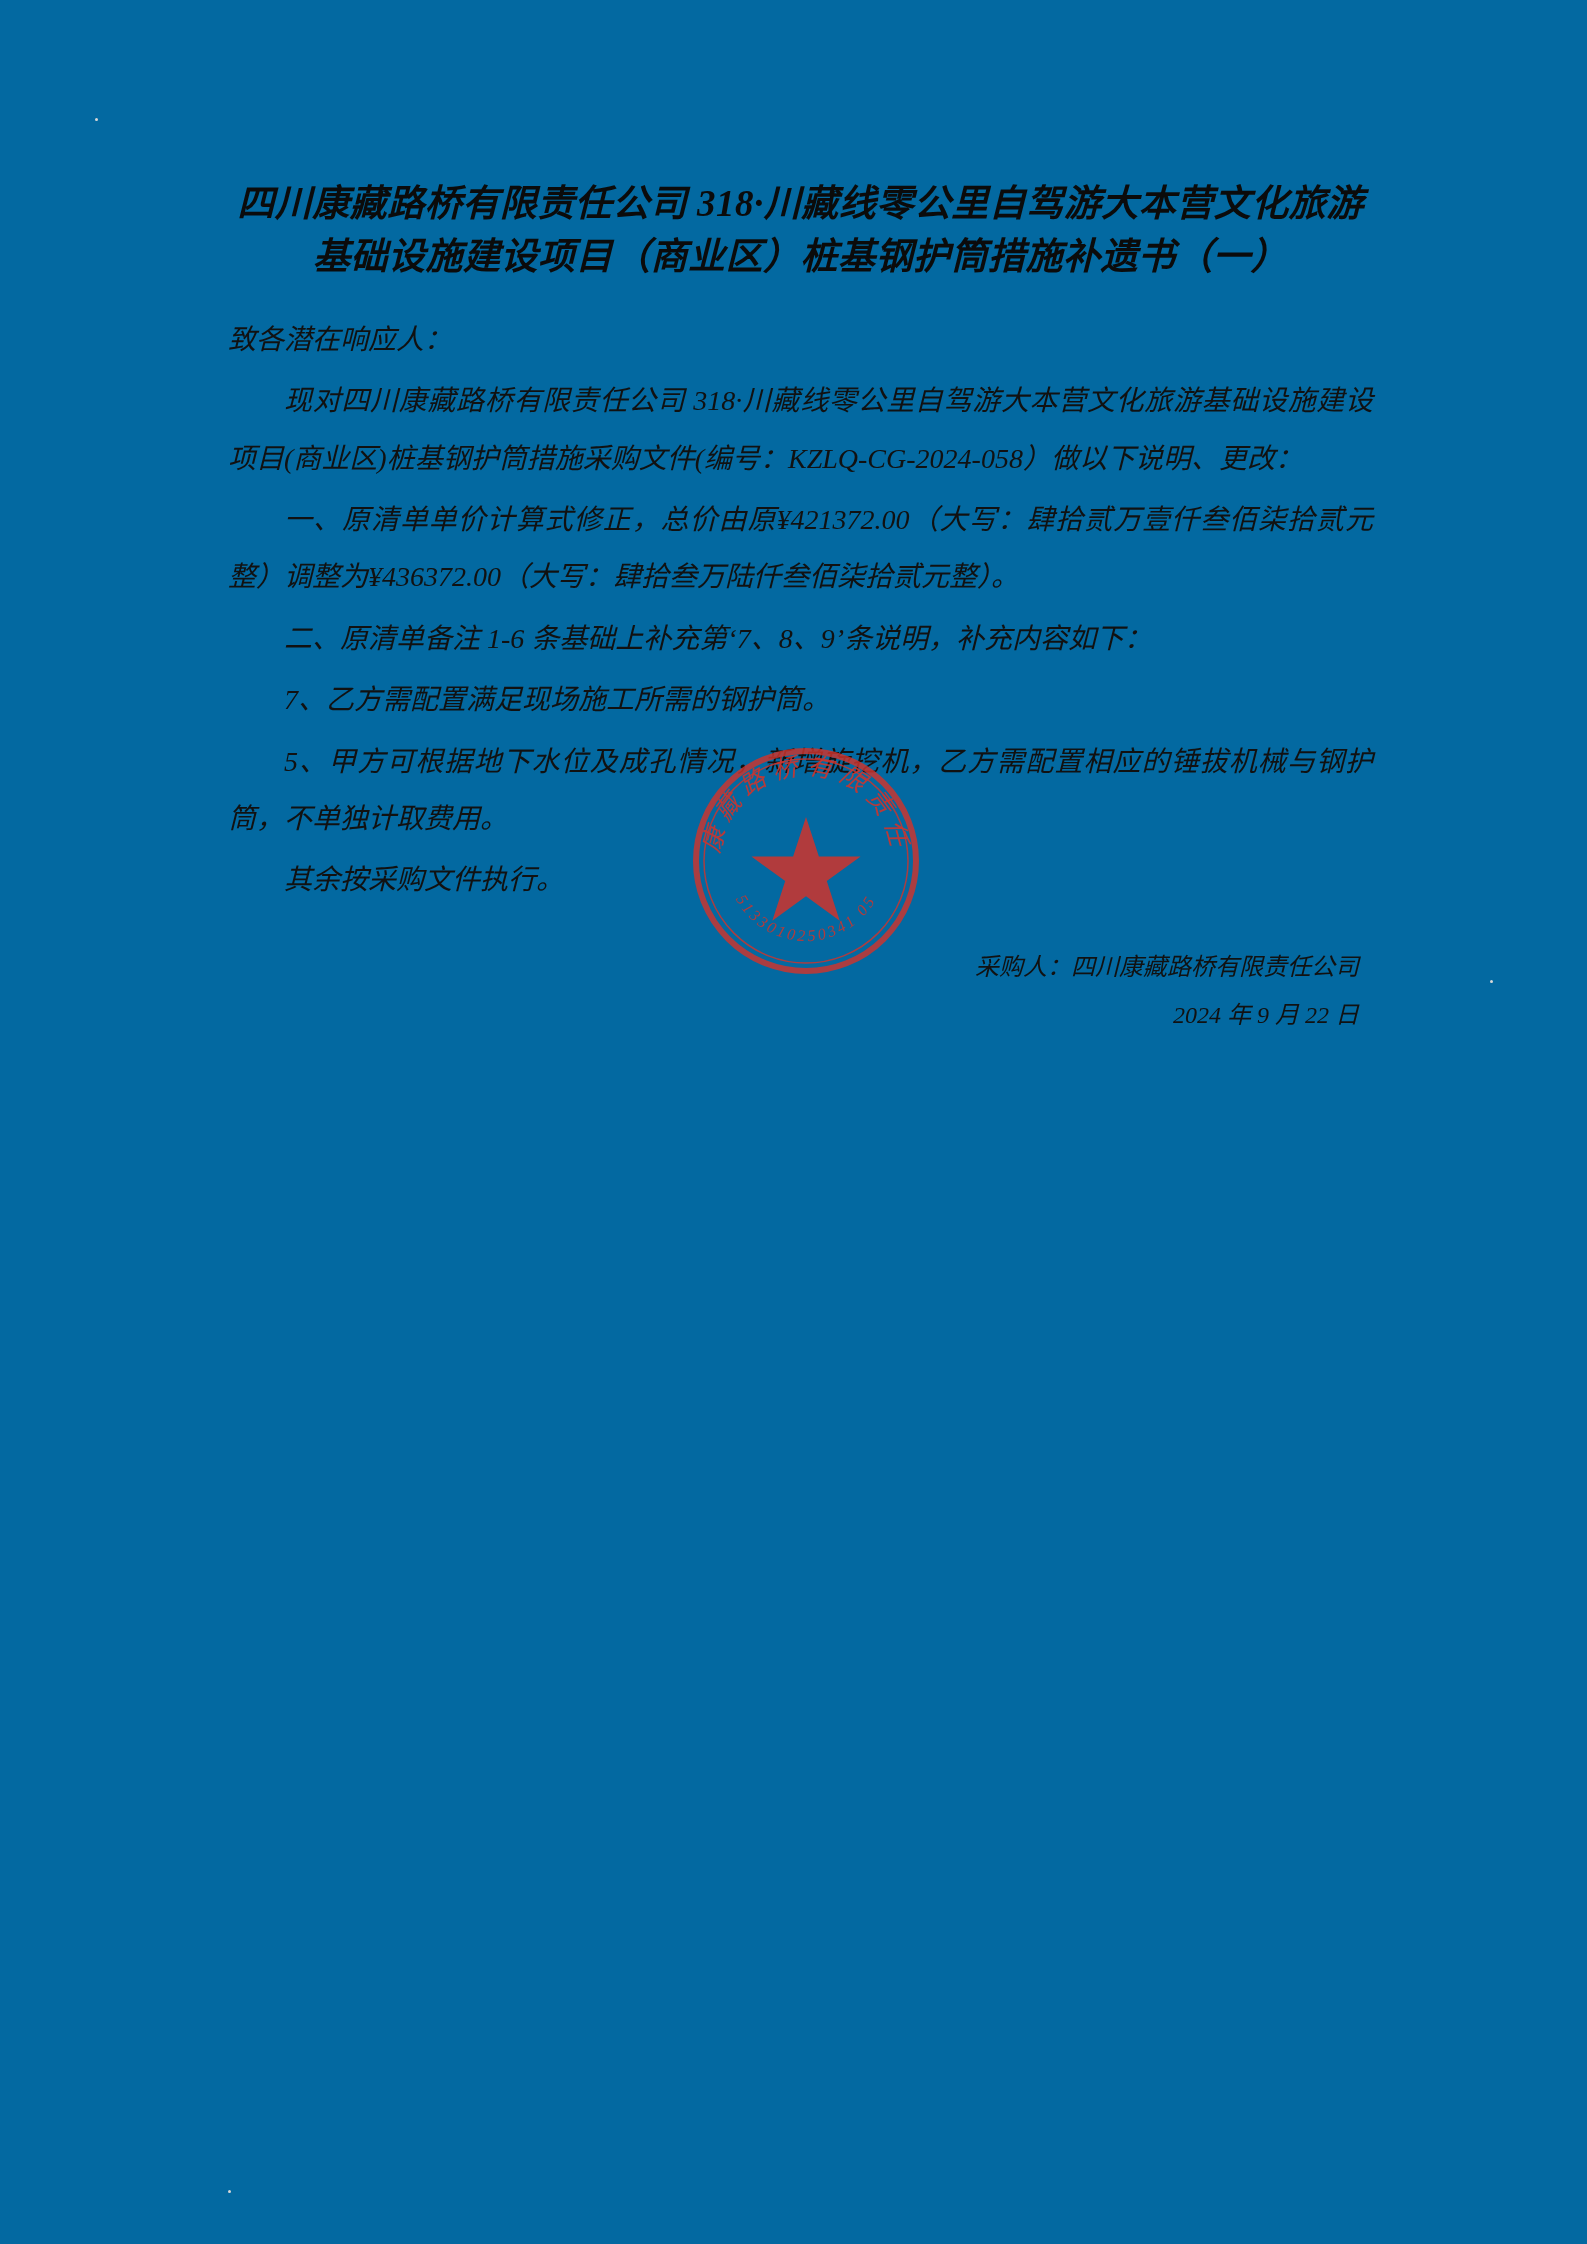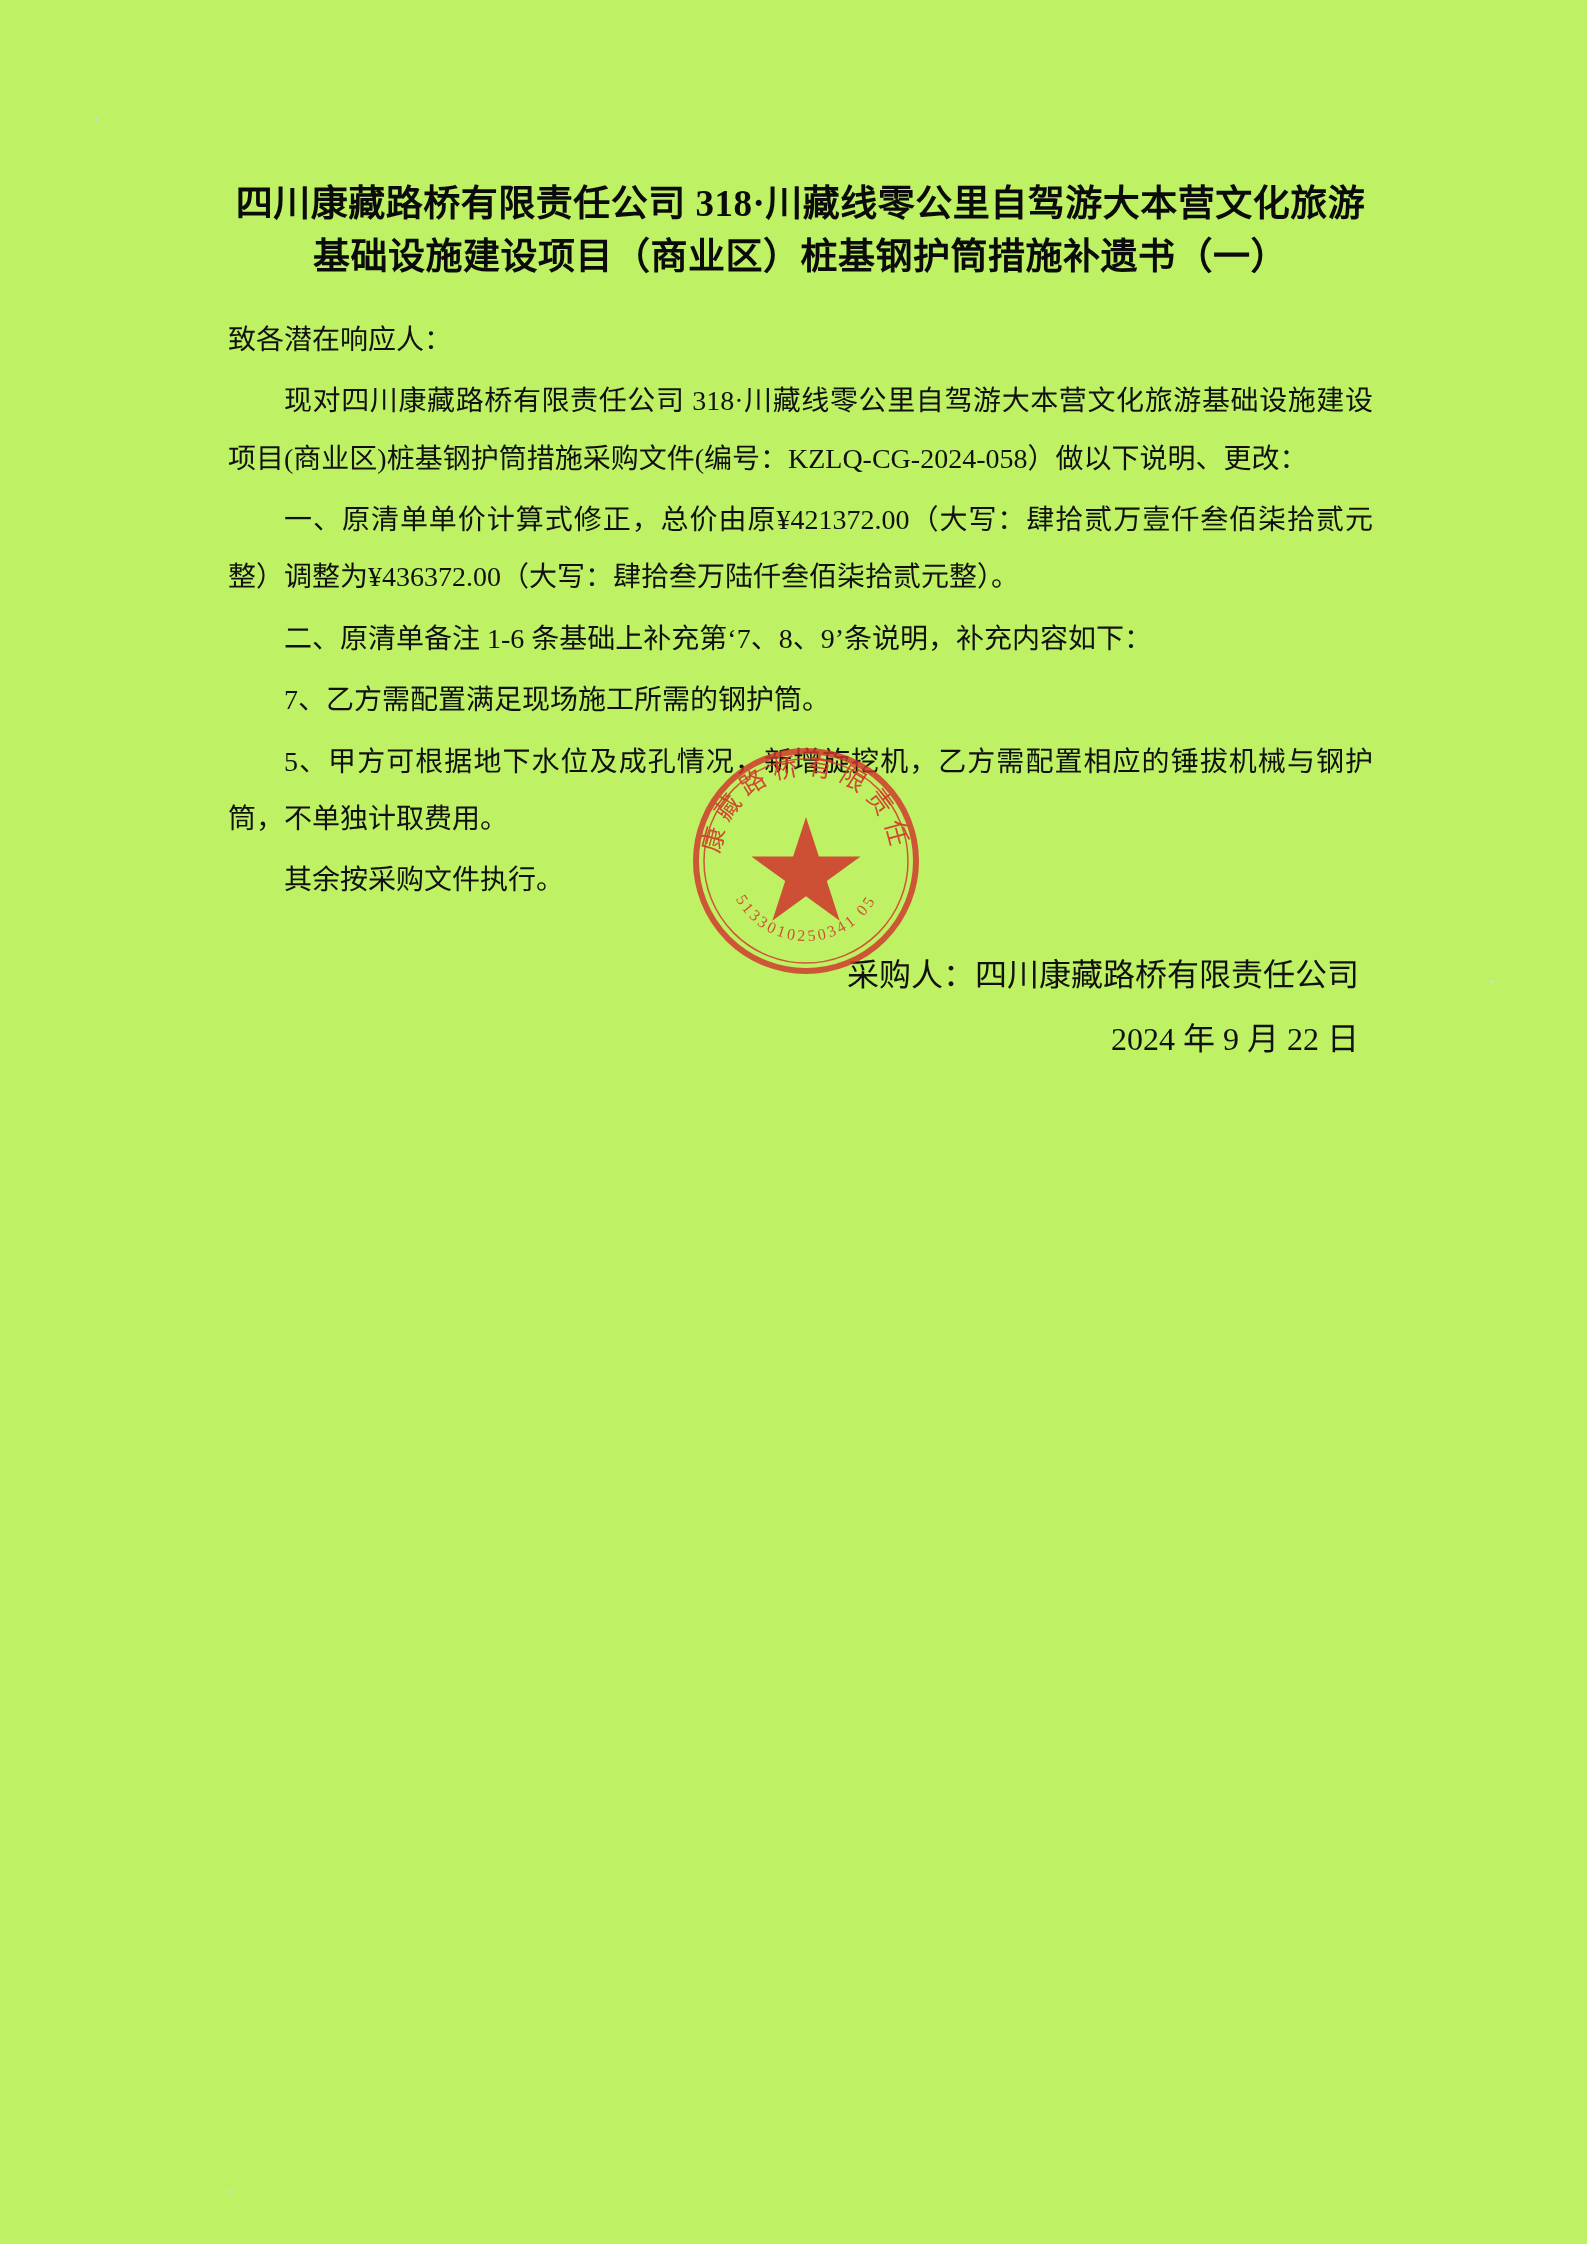--- a/index.html
+++ b/index.html
@@ -11,21 +11,22 @@
     width: 1587px;
     height: 2244px;
     position: relative;
     font-family: "Liberation Serif", "DejaVu Serif", serif;
     color: #111111;
     overflow: hidden;
   }
   .page {
     position: absolute;
     inset: 0;
-    background: #bef264;
+    background: #0369a1;
+    font-style: italic;
   }
   .content {
     position: absolute;
     left: 228px;
     top: 178px;
     width: 1145px;
   }
   .doc-title {
     font-size: 37px;
     font-weight: bold;
@@ -49,21 +50,21 @@
   }
   p.indent {
     text-indent: 56px;
   }
   .sign-block {
     margin-top: 34px;
     text-align: right;
     padding-right: 14px;
   }
   .sign-line {
-    font-size: 32px;
+    font-size: 24px;
     line-height: 2.0;
     text-align: right;
   }
   
   .seal {
     position: absolute;
     left: 690px;
     top: 745px;
     width: 232px;
     height: 232px;

